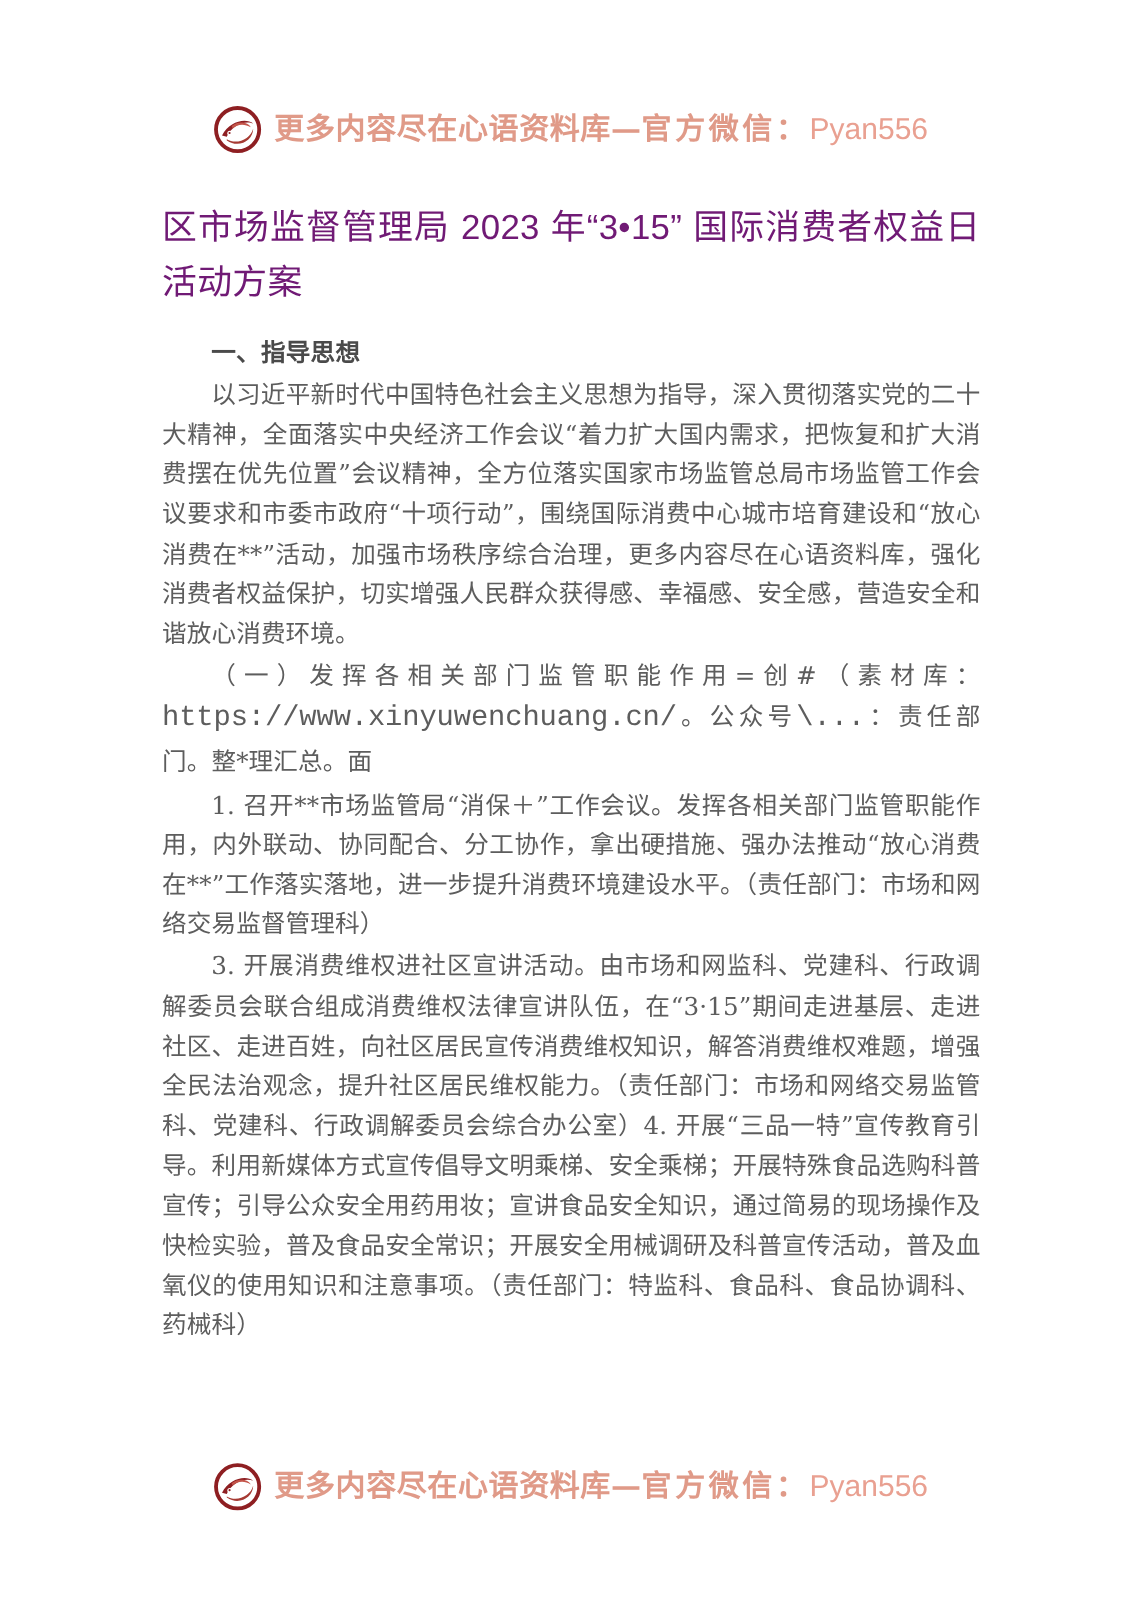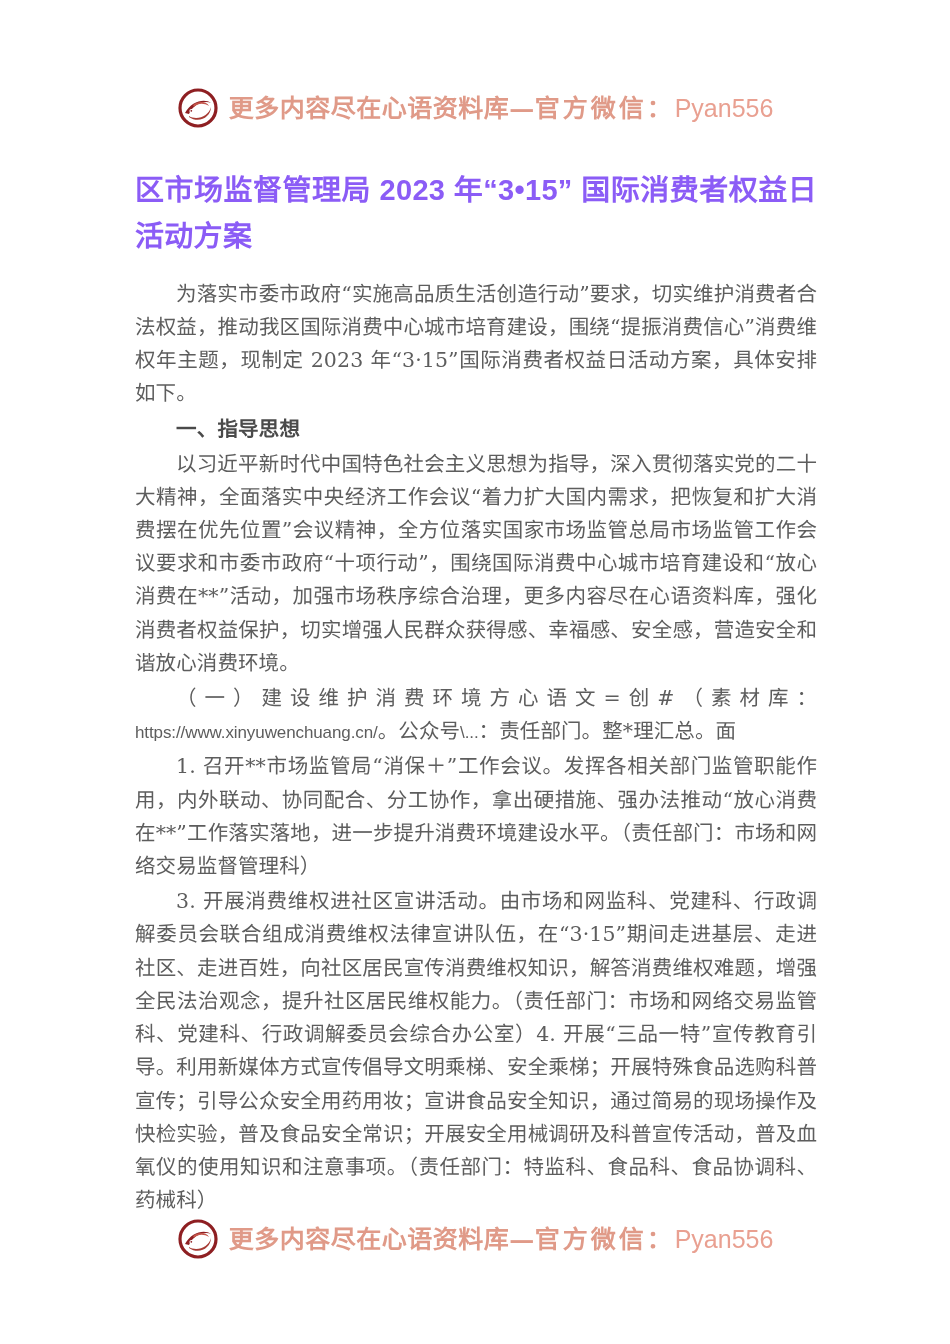--- a/index.html
+++ b/index.html
@@ -64,22 +64,22 @@
   .doc {
     position: absolute;
     left: 135px;
     top: 168px;
     width: 682px;
   }
 
   .doc-title {
     font-family: "Liberation Sans", "DejaVu Sans", sans-serif;
     font-size: 29px;
-    font-weight: 700;
-    color: #8b5cf6;
+    font-weight: 400;
+    color: #701a75;
     line-height: 1.58;
     letter-spacing: 0.3px;
     margin: 0 0 18px 0;
     text-align: justify;
   }
 
   .para {
     font-family: "DejaVu Serif", "Liberation Serif", serif;
     font-size: 20.5px;
     line-height: 1.62;
@@ -97,22 +97,22 @@
     font-weight: 700;
     color: #4a4a4a;
     line-height: 1.62;
     margin: 0 0 2px 0;
     letter-spacing: 0.2px;
   }
   .heading.indent { text-indent: 2em; }
   .heading.noindent { text-indent: 0; }
 
   .latin {
-    font-family: Liberation Sans, sans-serif;
-    font-size: 17px;
+    font-family: Liberation Mono, monospace;
+    font-size: 24px;
     letter-spacing: -0.1px;
   }
 </style>
 </head>
 <body>
 
 <div class="page">
 
   <div class="promo-banner header">
     <span class="promo-logo">
@@ -127,29 +127,28 @@
     </span>
     <span class="promo-text">
       <span>更多内容尽在心语资料库—</span><span class="seg-wechat">官方微信：</span><span class="seg-handle">Pyan556</span>
     </span>
   </div>
 
   <div class="doc">
 
     <h1 class="doc-title">区市场监督管理局 2023 年“3•15” 国际消费者权益日活动方案</h1>
 
-    <p class="para indent">为落实市委市政府“实施高品质生活创造行动”要求，切实维护消费者合法权益，推动我区国际消费中心城市培育建设，围绕“提振消费信心”消费维权年主题，现制定 2023 年“3·15”国际消费者权益日活动方案，具体安排如下。</p>
 
     <p class="heading indent">一、指导思想</p>
 
     <p class="para indent">以习近平新时代中国特色社会主义思想为指导，深入贯彻落实党的二十大精神，全面落实中央经济工作会议“着力扩大国内需求，把恢复和扩大消费摆在优先位置”会议精神，全方位落实国家市场监管总局市场监管工作会议要求和市委市政府“十项行动”，围绕国际消费中心城市培育建设和“放心消费在**”活动，加强市场秩序综合治理，更多内容尽在心语资料库，强化消费者权益保护，切实增强人民群众获得感、幸福感、安全感，营造安全和谐放心消费环境。</p>
 
 
     <p class="para indent">
-      <span>（一）建设维护消费环境方心语文=创#（素材库：</span><span class="latin">https://www.xinyuwenchuang.cn/</span><span>。公众号</span><span class="latin">\...</span><span>：责任部门。整*理汇总。面</span>
+      <span>（一）发挥各相关部门监管职能作用=创#（素材库：</span><span class="latin">https://www.xinyuwenchuang.cn/</span><span>。公众号</span><span class="latin">\...</span><span>：责任部门。整*理汇总。面</span>
     </p>
 
     <p class="para indent">1. 召开**市场监管局“消保＋”工作会议。发挥各相关部门监管职能作用，内外联动、协同配合、分工协作，拿出硬措施、强办法推动“放心消费在**”工作落实落地，进一步提升消费环境建设水平。（责任部门：市场和网络交易监督管理科）</p>
 
 
     <p class="para indent">3. 开展消费维权进社区宣讲活动。由市场和网监科、党建科、行政调解委员会联合组成消费维权法律宣讲队伍，在“3·15”期间走进基层、走进社区、走进百姓，向社区居民宣传消费维权知识，解答消费维权难题，增强全民法治观念，提升社区居民维权能力。（责任部门：市场和网络交易监管科、党建科、行政调解委员会综合办公室）4. 开展“三品一特”宣传教育引导。利用新媒体方式宣传倡导文明乘梯、安全乘梯；开展特殊食品选购科普宣传；引导公众安全用药用妆；宣讲食品安全知识，通过简易的现场操作及快检实验，普及食品安全常识；开展安全用械调研及科普宣传活动，普及血氧仪的使用知识和注意事项。（责任部门：特监科、食品科、食品协调科、药械科）</p>
 
   </div>
 
   <div class="promo-banner footer">

